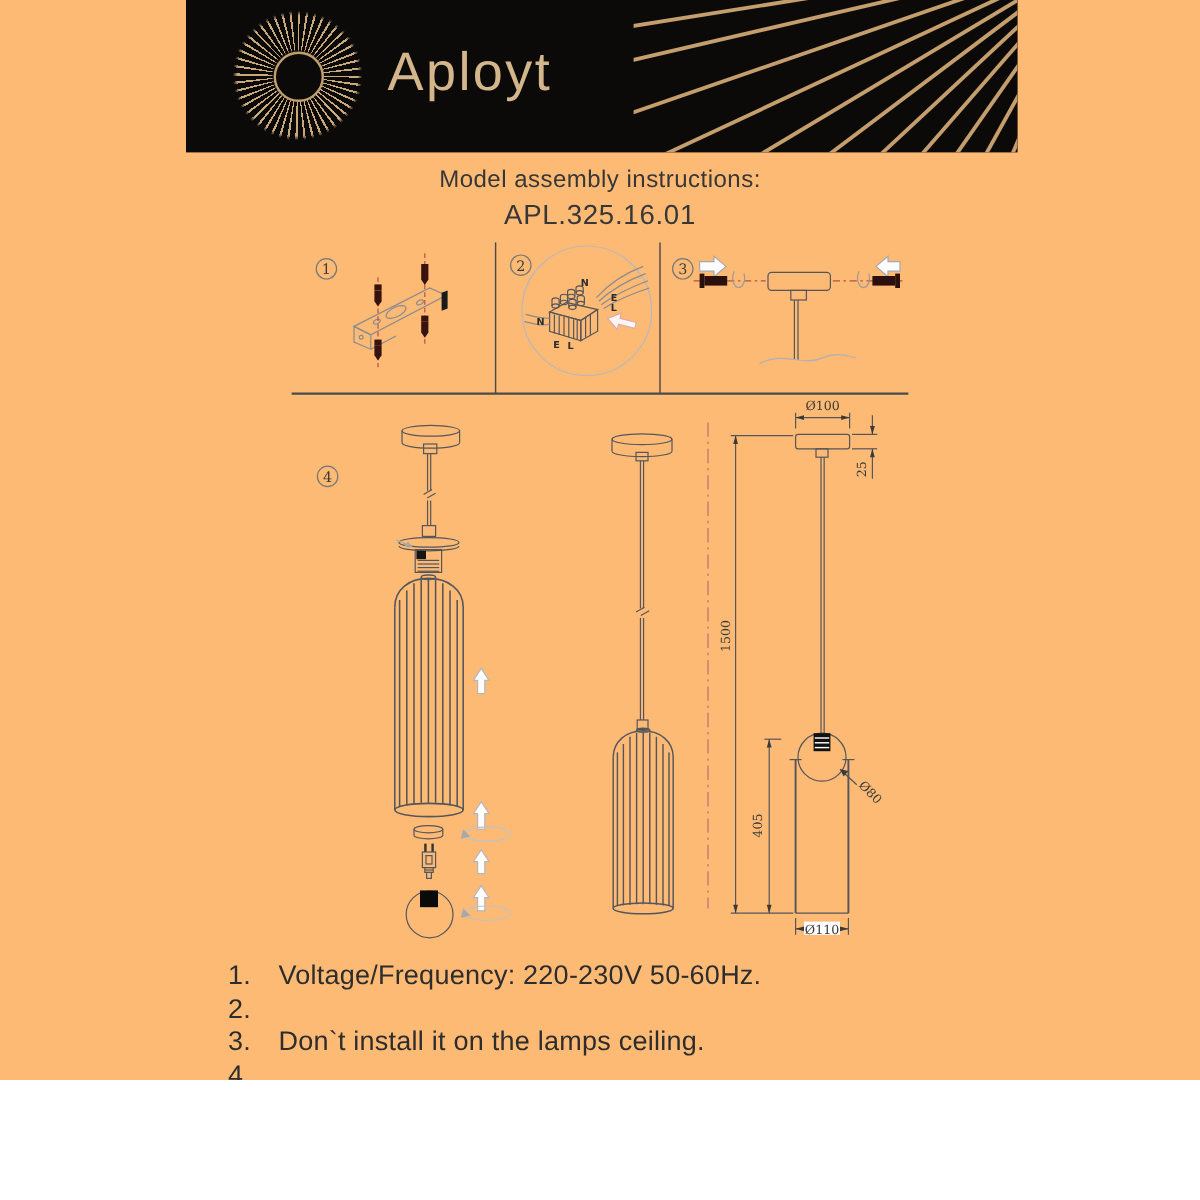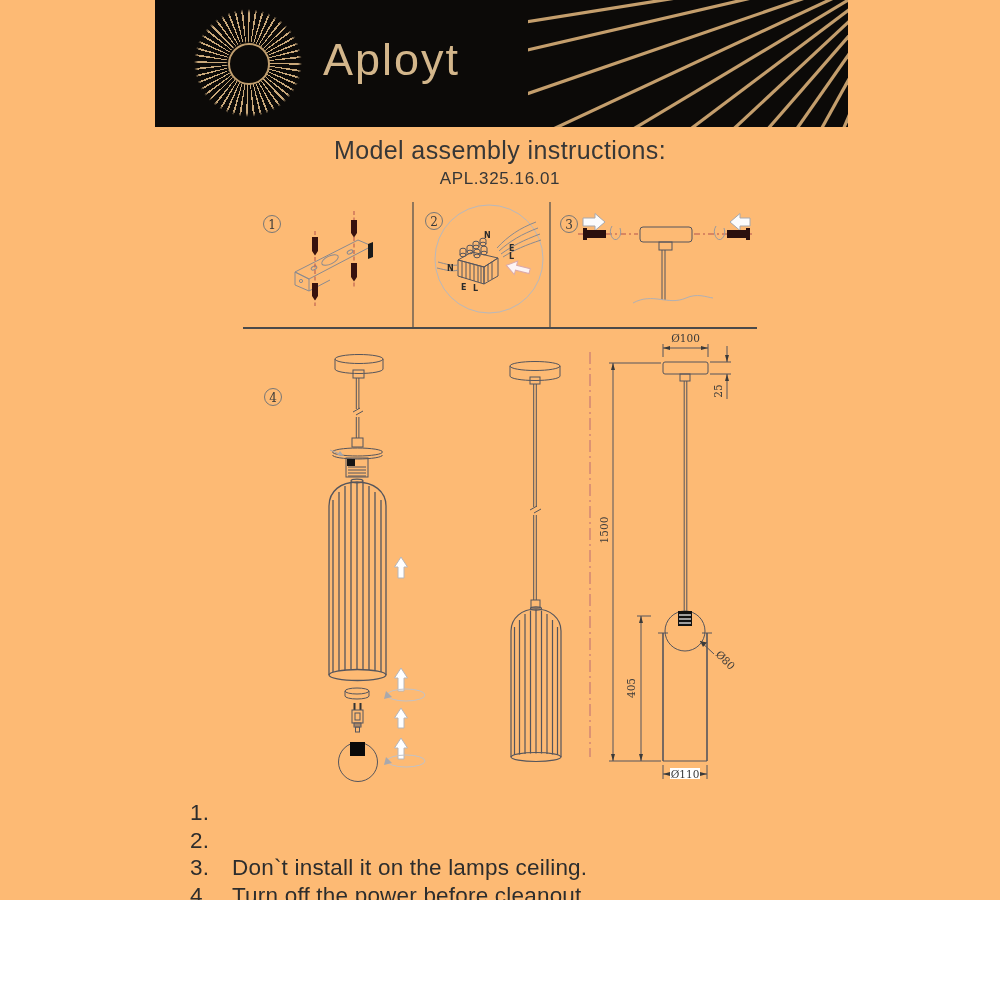--- a/index.html
+++ b/index.html
@@ -10,22 +10,22 @@
   .sunburst{position:absolute;left:38px;top:8px;width:110px;height:110px;border-radius:50%;
       background:repeating-conic-gradient(#c9a87a 0deg 2.1deg, rgba(0,0,0,0) 2.1deg 7.5deg);
       -webkit-mask:radial-gradient(circle at center, transparent 0 20px, #000 22px 50px, transparent 54px);
       mask:radial-gradient(circle at center, transparent 0 20px, #000 22px 50px, transparent 54px);}
   .sunburst-ring{position:absolute;left:73px;top:43px;width:38px;height:38px;border:2px solid #c09e6e;border-radius:50%;}
   .logo{position:absolute;left:168px;top:0;height:127px;line-height:120px;
         font-size:45px;font-weight:400;letter-spacing:2px;color:#d3b68b;}
   .rays{position:absolute;right:0;top:0;}
   
   .titleblock{position:absolute;left:0;top:135px;width:1000px;text-align:center;color:#373737;}
-  .title-line{font-size:25px;line-height:30px;letter-spacing:0.4px;}
-  .model-line{font-size:17px;line-height:28px;letter-spacing:0.6px;}
+  .title-line{font-size:20px;line-height:30px;letter-spacing:0.4px;}
+  .model-line{font-size:23px;line-height:28px;letter-spacing:0.6px;}
   
   .drawings{position:absolute;left:150px;top:195px;}
   svg text{font-family:"DejaVu Serif",serif;fill:#3a3a3a;}
   .stepnum{font-size:12px;}
   .dimtxt{font-size:10.5px;}
   .wire{font-size:8px;font-family:"DejaVu Sans",sans-serif;font-weight:bold;fill:#2b2b2b;}
   
   .instructions{position:absolute;left:190px;top:799px;width:640px;color:#2d2d2d;}
   .ins-row{display:flex;font-size:22.5px;line-height:27.6px;letter-spacing:0.2px;}
   .ins-num{width:28px;text-align:left;flex:none;}
@@ -370,31 +370,31 @@
         <polygon points="707,774 700,772 700,776" fill="#3a3a3a" stroke="none"></polygon>
         <rect x="670" y="768" width="30" height="11" fill="#ffffff" stroke="none"></rect>
         <text class="dimtxt" x="685" y="778" text-anchor="middle" stroke="none">Ø110</text>
       </g>
     </g>
   </svg>
 
   <div class="instructions">
     <div class="ins-row">
       <span class="ins-num">1.</span>
+      <span class="ins-text">Voltage/Frequency: 220-230V 50-60Hz.</span>
     </div>
     <div class="ins-row">
       <span class="ins-num">2.</span>
     </div>
     <div class="ins-row">
       <span class="ins-num">3.</span>
       <span class="ins-text">Don`t install it on the lamps ceiling.</span>
     </div>
     <div class="ins-row">
       <span class="ins-num">4.</span>
-      <span class="ins-text">Turn off the power before cleanout.</span>
     </div>
     <div class="ins-row">
       <span class="ins-num">5.</span>
     </div>
     <div class="ins-row">
       <span class="ins-num">6.</span>
     </div>
   </div>
 
 </div>

